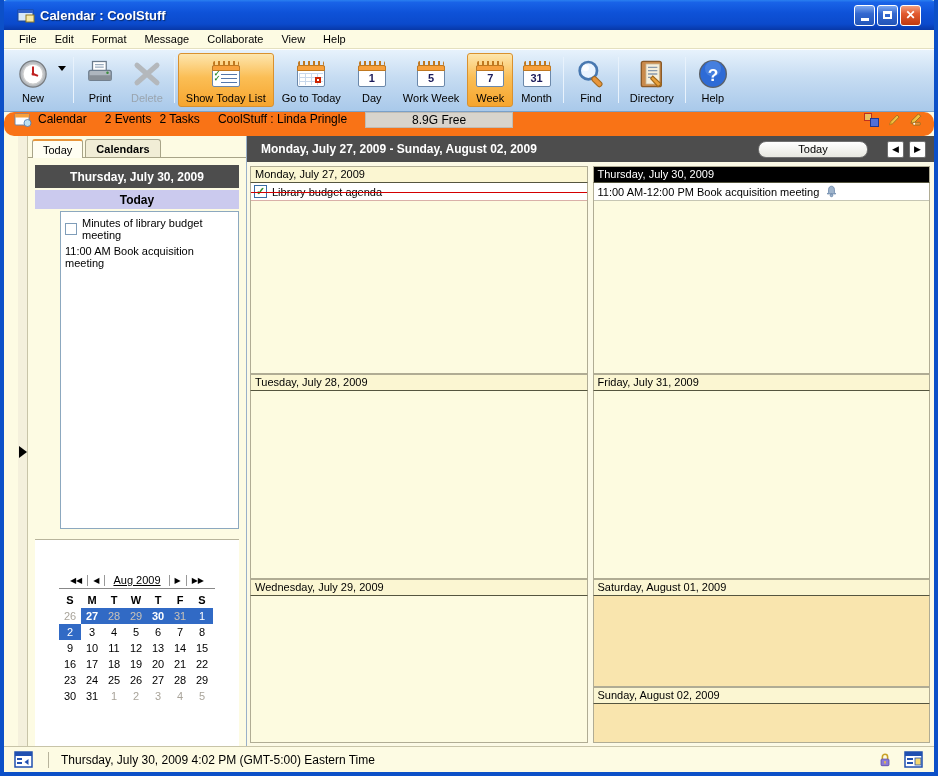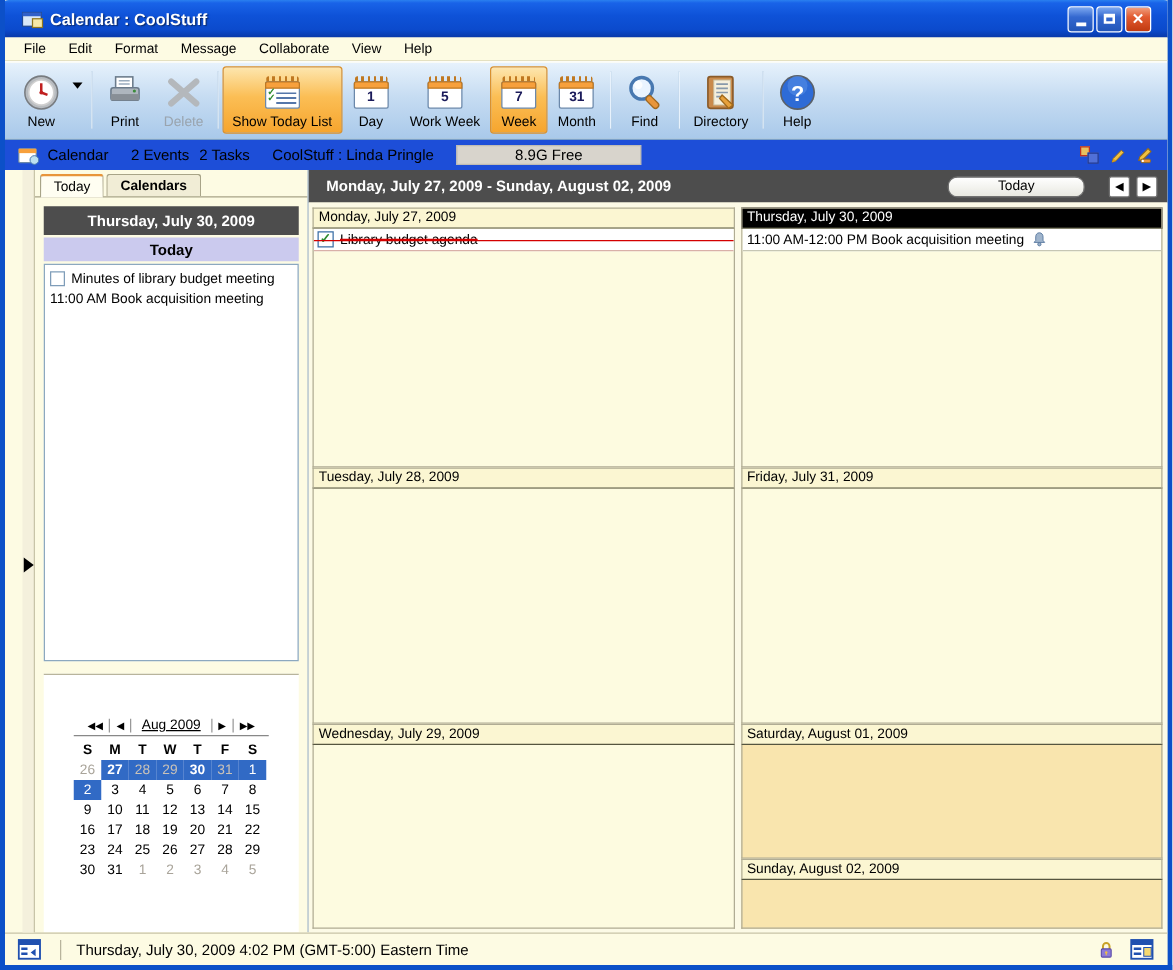--- a/index.html
+++ b/index.html
@@ -49,22 +49,22 @@
   .cal-num { position: relative; top: 2px; font-size: 11px; font-weight: bold; color: #1a1a5a; }
   .cal-grid { position: absolute; left: 3px; right: 3px; top: 12px; bottom: 2px;
     background: repeating-linear-gradient(90deg,#C8D8EC 0 1px,transparent 1px 6px),
                 repeating-linear-gradient(180deg,#C8D8EC 0 1px,transparent 1px 4px); }
   .cal-redsq { position: absolute; right: 5px; bottom: 4px; width: 6px; height: 6px; border: 2px solid #CC2200; background: #fff; }
   .cal-list-lines { position: absolute; left: 10px; right: 4px; top: 13px; bottom: 3px;
     background: repeating-linear-gradient(180deg,#5577AA 0 1px,transparent 1px 4px); }
   .cal-checks { position: absolute; left: 3px; top: 10px; font-size: 8px; color: #2E8B2E; font-weight: bold; line-height: 5px; }
 
   
-  .infobar { height: 24px; flex: 0 0 24px; background: #1d4ed8; display: flex; align-items: center;
-    padding: 0 8px 0 10px; font-size: 12px; }
+  .infobar { height: 24px; flex: 0 0 24px; background: #f97316; display: flex; align-items: flex-start;
+    padding: 0 8px 0 10px; font-size: 12px; border-radius: 10px; }
   .infobar .gap { width: 18px; }
   .free-box { background: #D8D4CC; border: 1px solid #C0BCB4; width: 148px; text-align: center;
     font-size: 12px; height: 16px; line-height: 14px; margin-left: 18px; }
   .info-right { margin-left: auto; display: flex; align-items: center; gap: 8px; }
   .mini-cal-ic { width: 18px; height: 15px; margin-right: 6px; }
 
   
   .content { flex: 1; display: flex; min-height: 0; padding-left: 14px; }
   .collapse-strip { width: 10px; flex: 0 0 10px; background: #F4F0DC; border-right: 1px solid #C8C4A8;
     position: relative; }
@@ -75,21 +75,21 @@
   .sidebar { width: 218px; flex: 0 0 218px; display: flex; flex-direction: column; background: #FDFBE3; }
   .tabbar { height: 21px; flex: 0 0 21px; display: flex; align-items: flex-end; padding-left: 4px; font-size: 11px; }
   .tab { padding: 3px 10px 2px; border: 1px solid #A8A488; border-bottom: 0; border-radius: 3px 3px 0 0; margin-right: 2px; }
   .tab.active { background: #FFFEF2; border-top: 2px solid #E8953A; font-weight: normal; position: relative; top: 1px; }
   .tab.inactive { background: #F1EDD6; font-weight: bold; }
   .side-panel { flex: 1; border-top: 1px solid #A8A488; display: flex; flex-direction: column; padding: 7px 7px 0; min-height: 0; }
   .side-date-header { height: 23px; background: #4D4D4D; color: #fff; font-weight: bold; font-size: 12px;
     display: flex; align-items: center; justify-content: center; }
   .side-today-bar { height: 19px; background: #CBCAEE; color: #000; font-weight: bold; font-size: 12px;
     display: flex; align-items: center; justify-content: center; margin-top: 2px; }
-  .side-list { background: #fff; border: 1px solid #8CA8BF; height: 318px; margin-top: 2px; padding: 3px 2px; font-size: 11px; }
+  .side-list { background: #fff; border: 1px solid #8CA8BF; height: 318px; margin-top: 2px; padding: 3px 2px; font-size: 11px; margin-left: 25px; }
   .side-item { display: flex; align-items: center; padding: 2px 2px; }
   .cbx { width: 12px; height: 12px; border: 1px solid #7F9DB9; background: #fff; margin-right: 5px; flex: 0 0 auto; }
   .side-sep { height: 10px; }
   .mini-wrap { background: #fff; border-top: 1px solid #B8B49C; flex: 1; padding-top: 34px; display: flex; justify-content: center; }
   .mini-cal { width: 156px; font-size: 11px; }
   .mc-nav { display: flex; align-items: center; justify-content: center; border-bottom: 1px solid #888; padding-bottom: 2px; }
   .mc-arrow { font-size: 8px; padding: 0 3px; color: #000; }
   .mc-navsep { width: 1px; height: 11px; background: #999; margin: 0 2px; }
   .mc-month { text-decoration: underline; padding: 0 6px; font-weight: normal; }
   .mc-heads, .mc-grid { display: grid; grid-template-columns: repeat(7, 22px); }
@@ -215,20 +215,32 @@
           <span class="cal-spiral"></span>
           <span class="cal-body"></span>
           <span class="cal-top"></span>
           <span class="cal-list-lines"></span>
           <span class="cal-checks">✓<br>✓</span>
         </span>
       </span>
       <span>Show Today List</span>
     </div>
 
+    <div class="tbtn">
+      <span class="ticon">
+        <span class="cal-icon">
+          <span class="cal-spiral"></span>
+          <span class="cal-body"></span>
+          <span class="cal-top"></span>
+          <span class="cal-grid"></span>
+          <span class="cal-redsq"></span>
+        </span>
+      </span>
+      <span>Go to Today</span>
+    </div>
     <div class="tbtn">
       <span class="ticon">
         <span class="cal-icon">
           <span class="cal-spiral"></span>
           <span class="cal-body">
               <span class="cal-num">1</span>
             </span>
           <span class="cal-top"></span>
         </span>
       </span>

